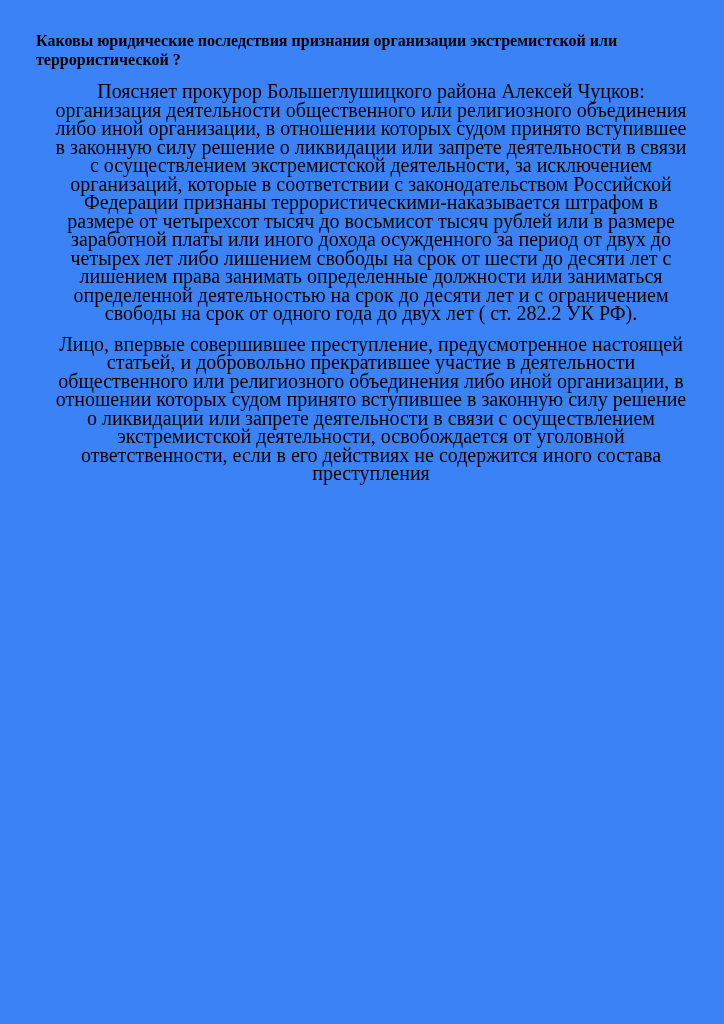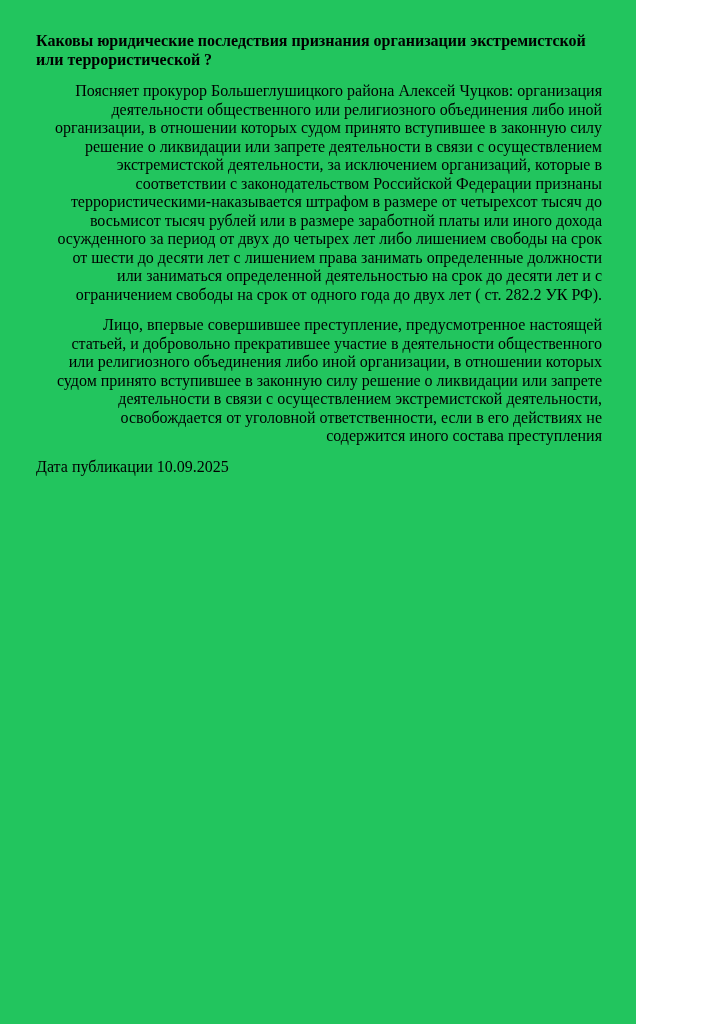--- a/index.html
+++ b/index.html
@@ -9,38 +9,38 @@
   }
   body {
     width: 724px;
     height: 1024px;
     font-family: "Liberation Serif", "DejaVu Serif", serif;
     color: #000000;
     overflow: hidden;
   }
   .page {
     box-sizing: border-box;
-    width: 636px;
+    width: 724px;
     height: 1024px;
     padding: 32px 34px 0 36px;
-    background: #22c55e;
+    background: #3b82f6;
   }
   .doc-heading {
     font-size: 16px;
     font-weight: bold;
     line-height: 18.5px;
     margin: 0 0 13px 0;
     text-align: left;
   }
   .doc-paragraph {
-    font-size: 16px;
+    font-size: 20px;
     font-weight: normal;
     line-height: 18.5px;
     margin: 0 0 12px 16px;
-    text-align: right;
+    text-align: center;
   }
   .doc-paragraph.italic {
     font-style: italic;
   }
   .doc-date {
     font-size: 16px;
     line-height: 18.5px;
     margin: 0;
   }
 </style>
@@ -49,15 +49,14 @@
 
 <div class="page">
 
   <h1 class="doc-heading">Каковы юридические последствия признания организации экстремистской или террористической ?</h1>
 
   <p class="doc-paragraph">Поясняет прокурор Большеглушицкого района Алексей Чуцков: организация деятельности общественного или религиозного объединения либо иной организации, в отношении которых судом принято вступившее в законную силу решение о ликвидации или запрете деятельности в связи с осуществлением экстремистской деятельности, за исключением организаций, которые в соответствии с законодательством Российской Федерации признаны террористическими-наказывается штрафом в размере от четырехсот тысяч до восьмисот тысяч рублей или в размере заработной платы или иного дохода осужденного за период от двух до четырех лет либо лишением свободы на срок от шести до десяти лет с лишением права занимать определенные должности или заниматься определенной деятельностью на срок до десяти лет и с ограничением свободы на срок от одного года до двух лет ( ст. 282.2 УК РФ).</p>
 
 
   <p class="doc-paragraph">Лицо, впервые совершившее преступление, предусмотренное настоящей статьей, и добровольно прекратившее участие в деятельности общественного или религиозного объединения либо иной организации, в отношении которых судом принято вступившее в законную силу решение о ликвидации или запрете деятельности в связи с осуществлением экстремистской деятельности, освобождается от уголовной ответственности, если в его действиях не содержится иного состава преступления</p>
 
-  <p class="doc-date">Дата публикации 10.09.2025</p>
 
 </div>
 
 </body></html>

